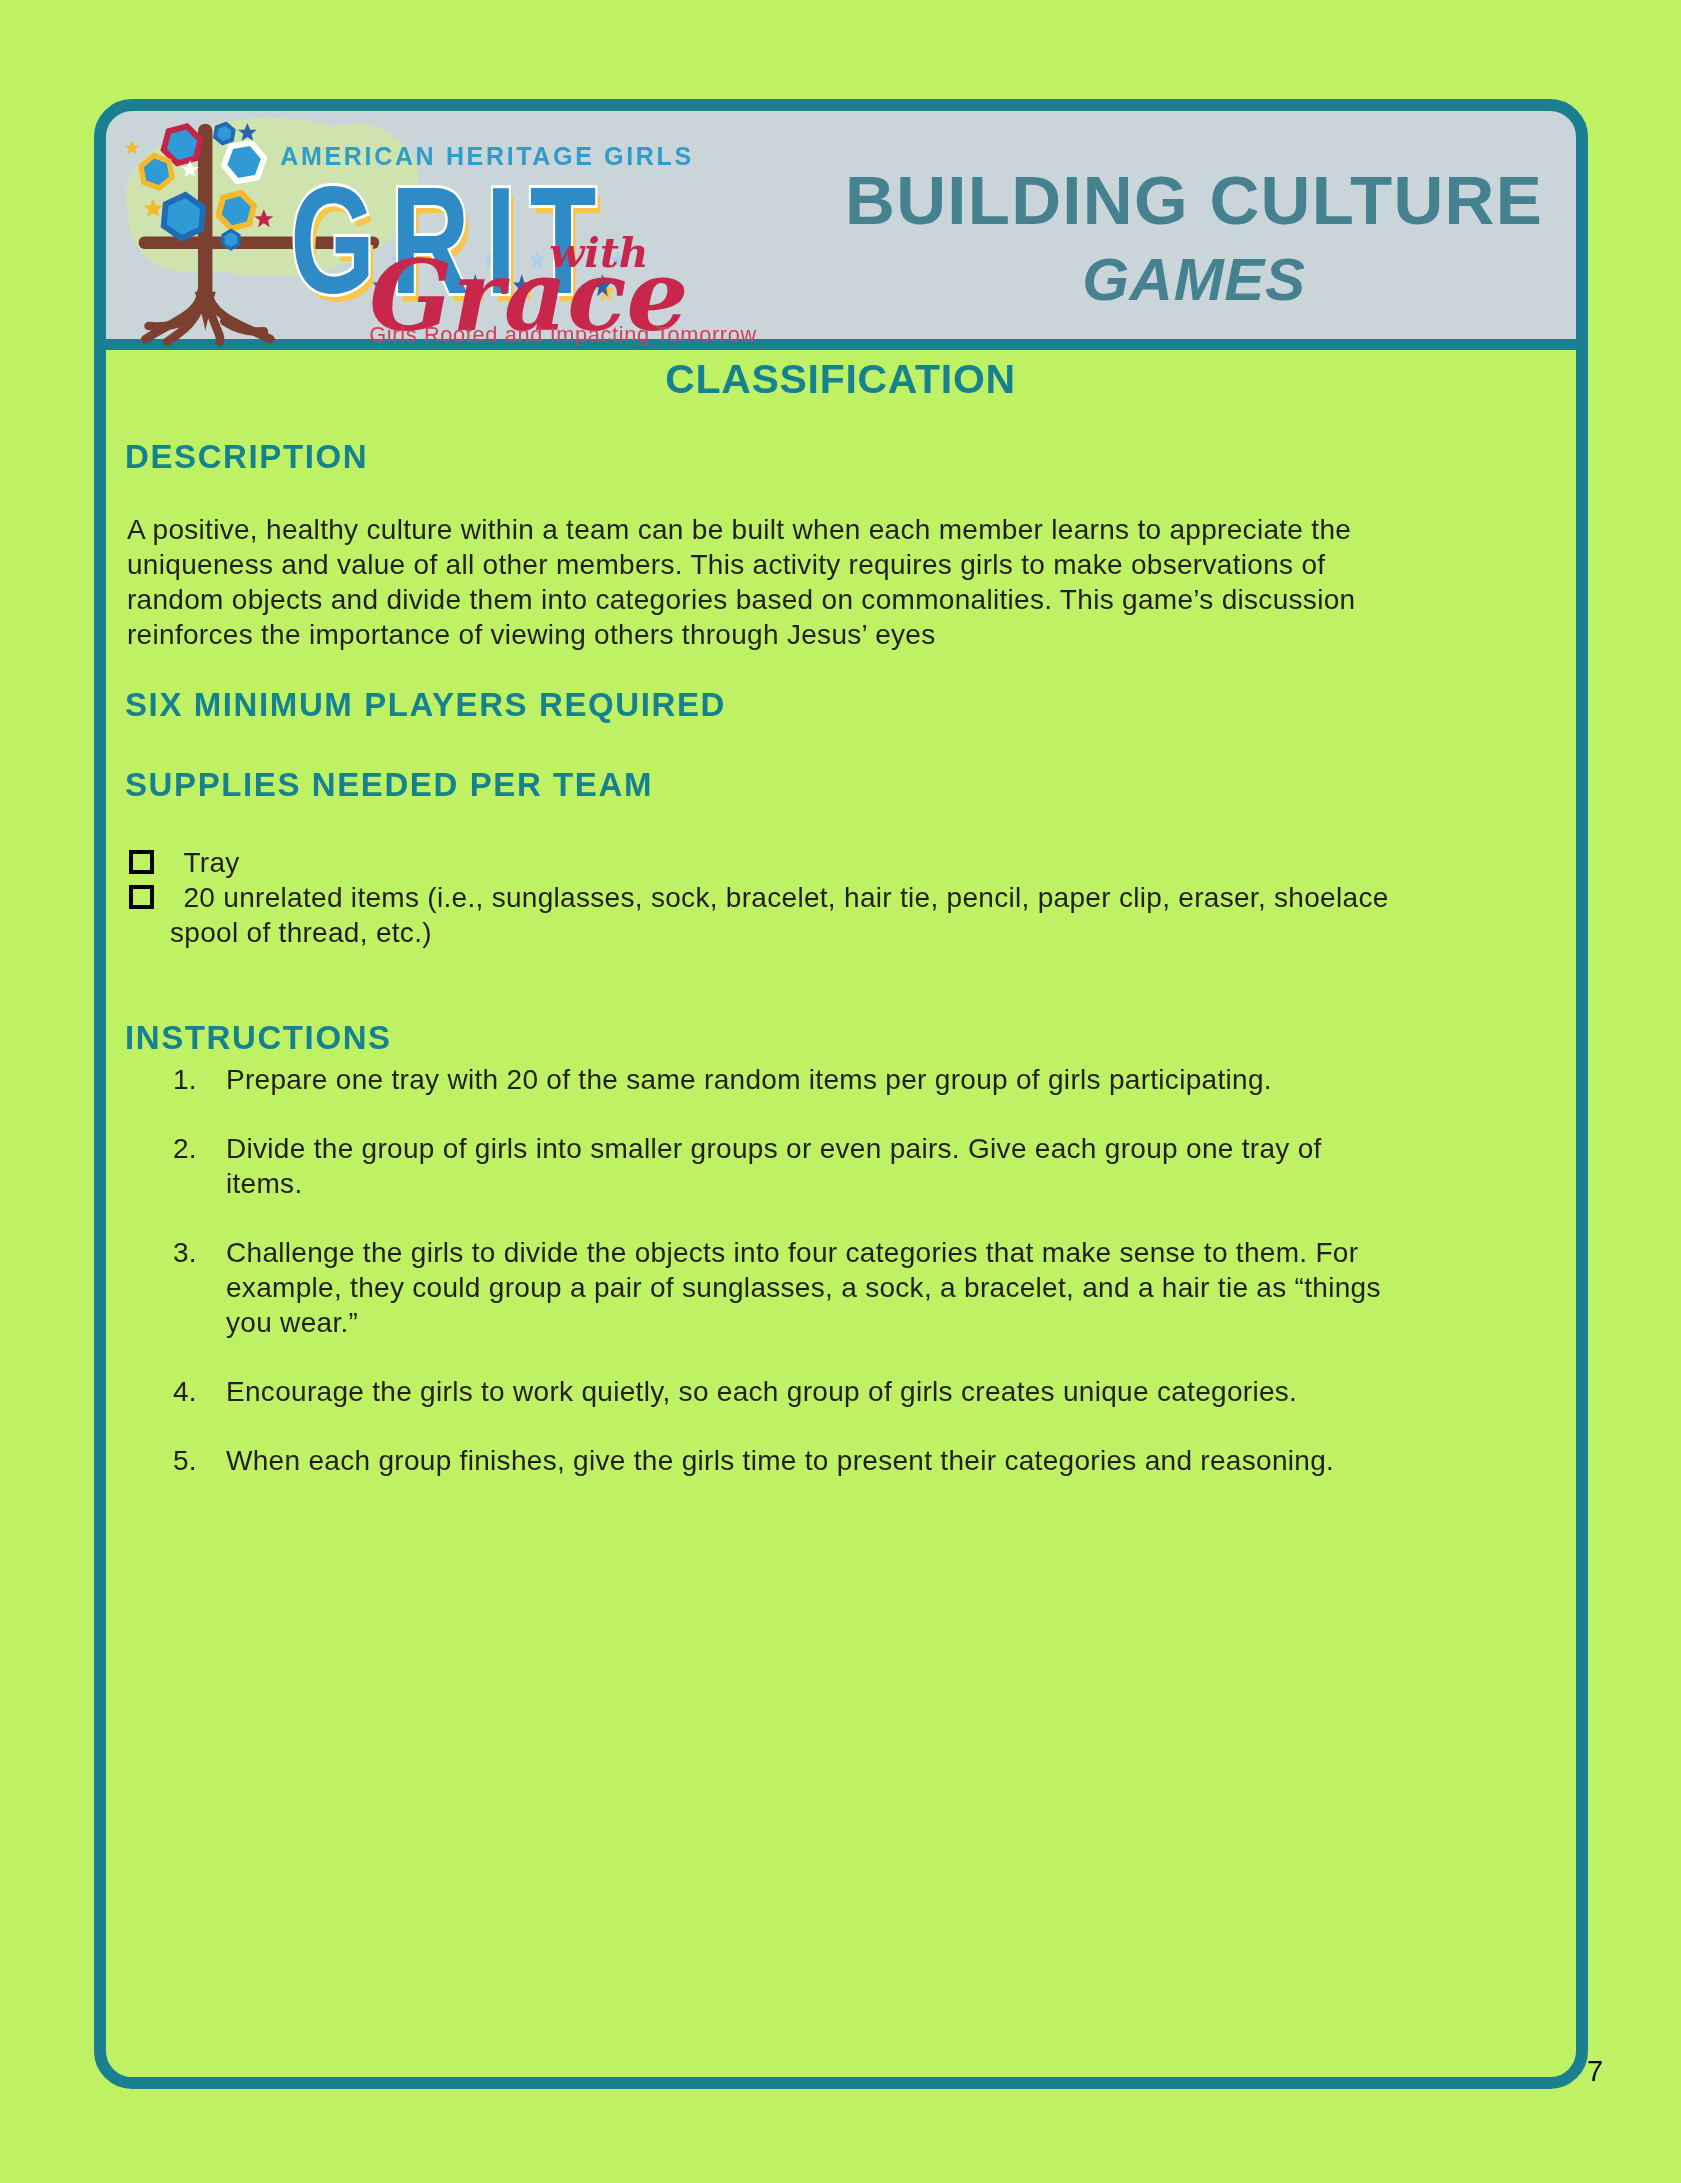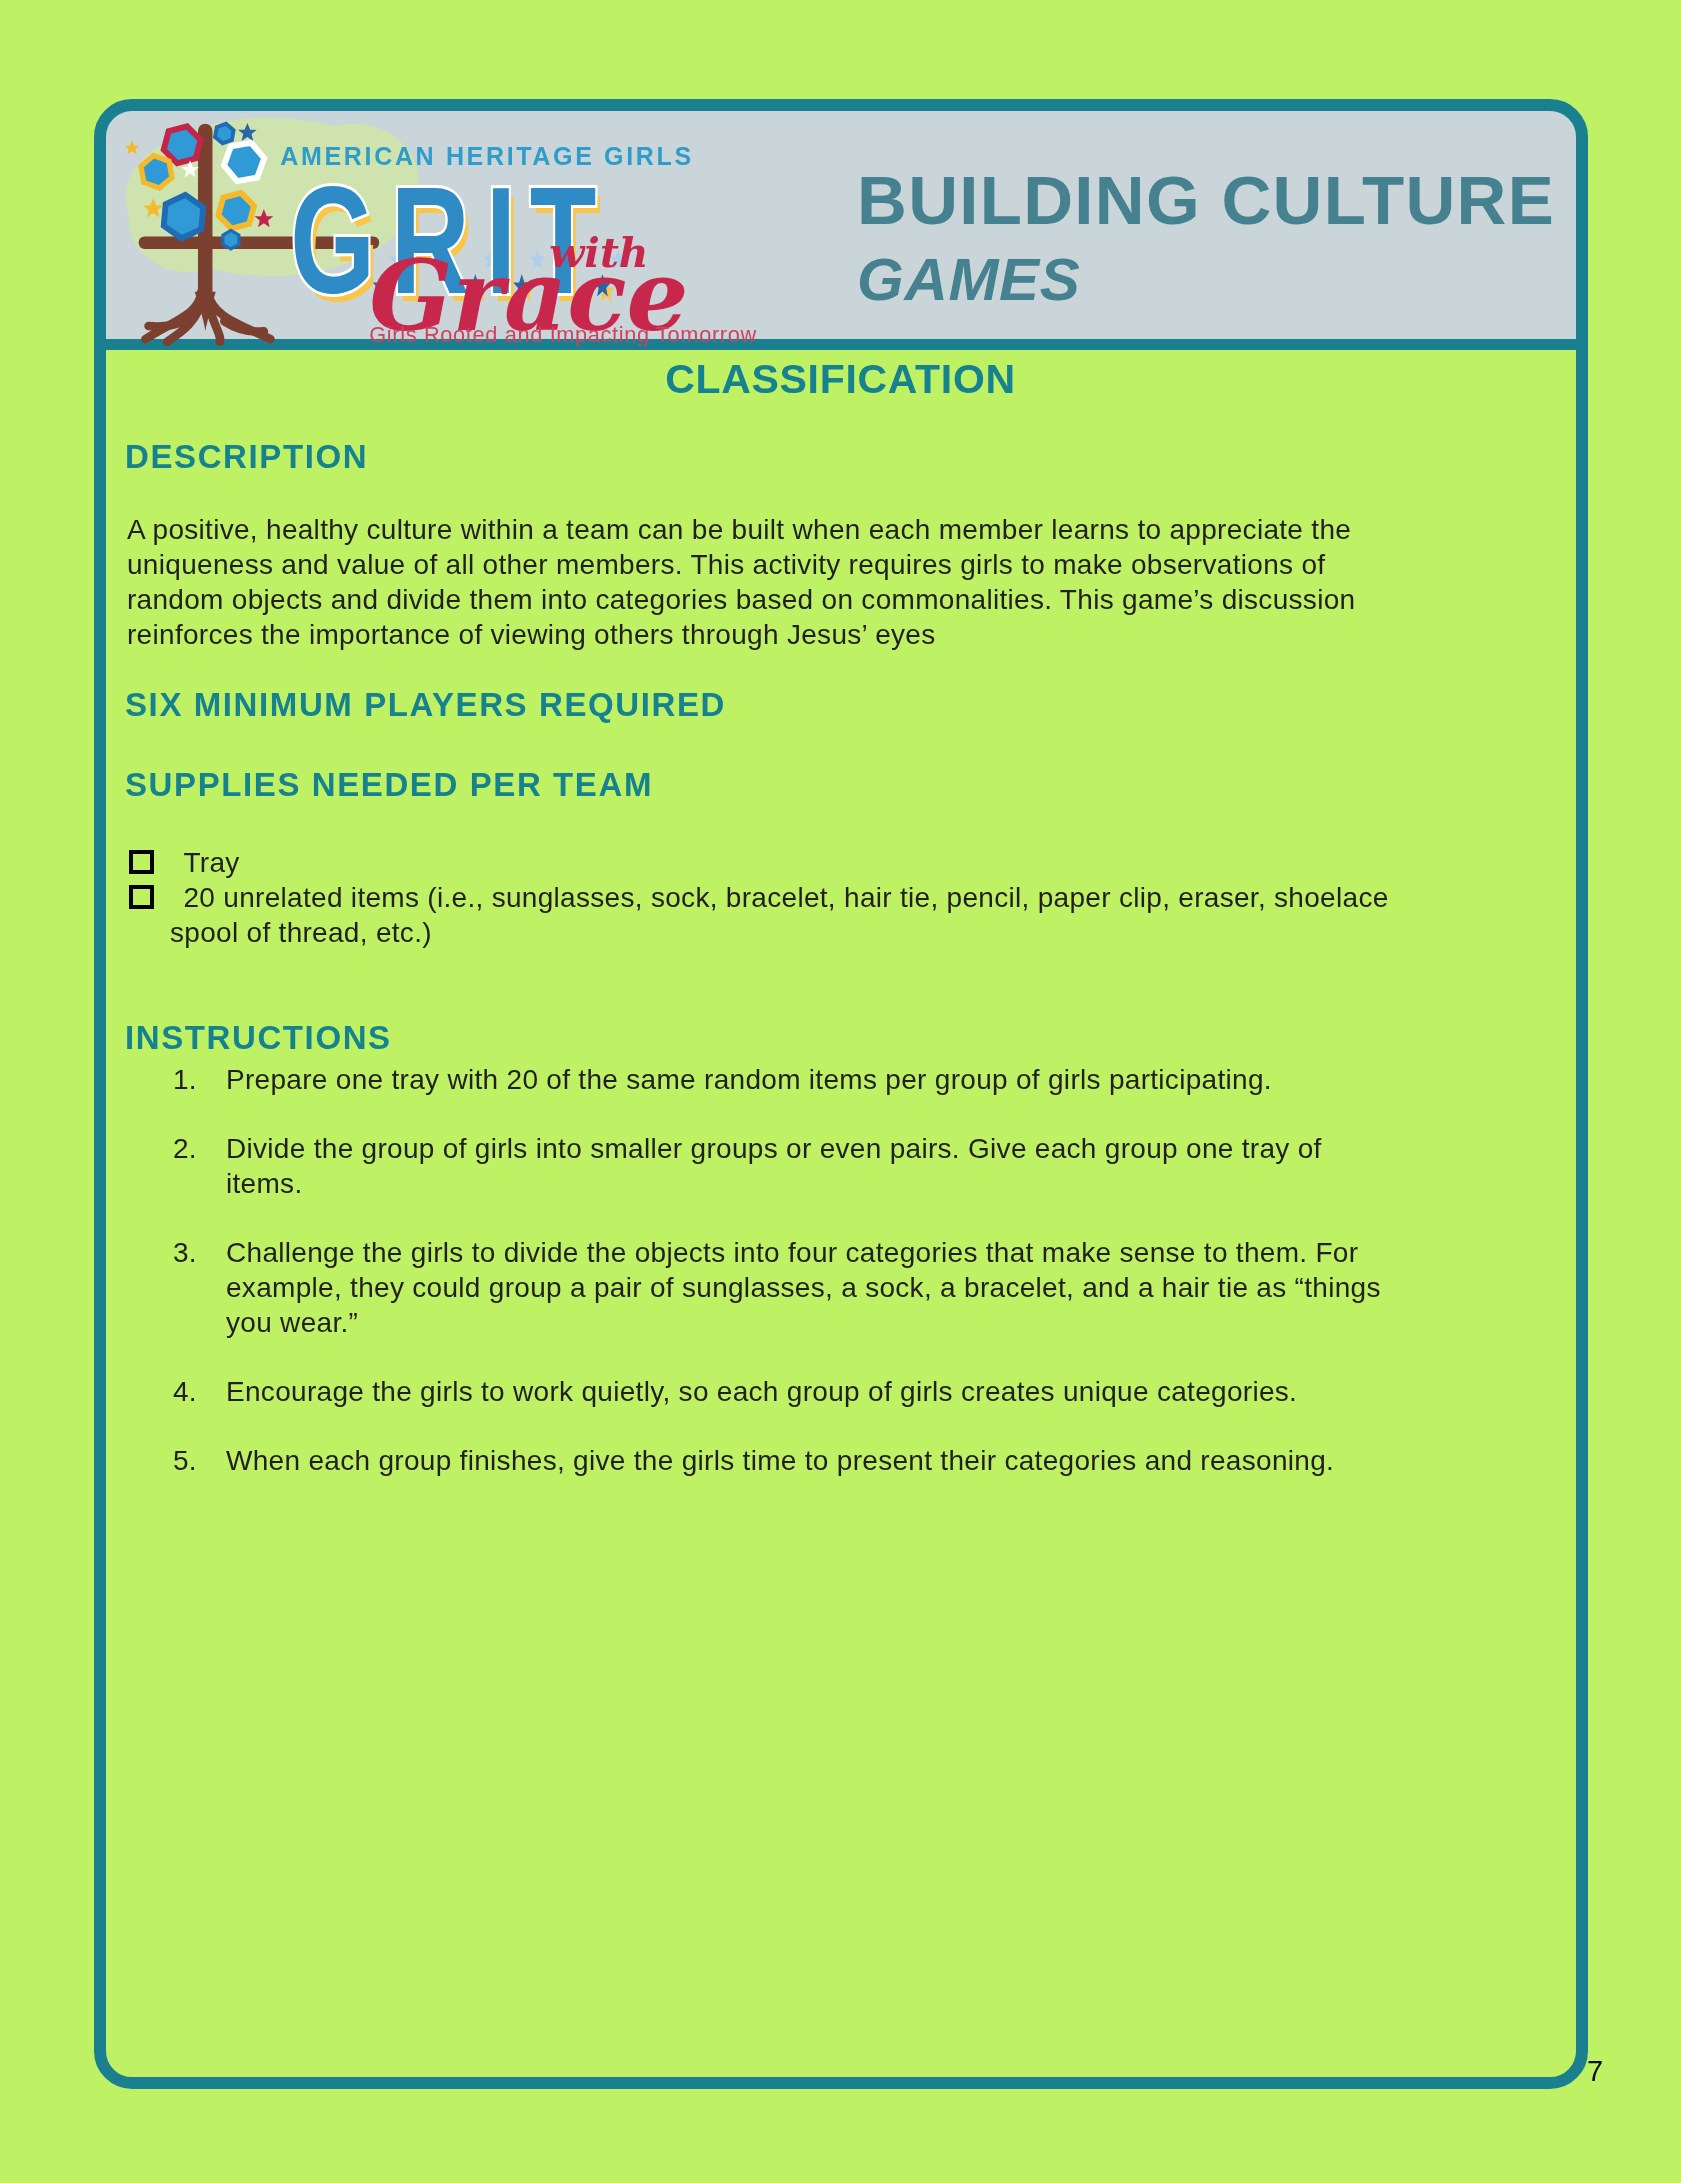--- a/index.html
+++ b/index.html
@@ -11,21 +11,21 @@
                box-sizing:border-box;border:12px solid #1a808f;border-radius:38px;}
 
   
   .header-band{position:absolute;left:94px;top:99px;width:1494px;height:245px;
                box-sizing:border-box;background:#c9d5d9;
                border-radius:38px 38px 0 0;}
   .header-divider{position:absolute;left:94px;top:339px;width:1494px;height:10.6px;background:#1a808f;}
 
   .logo-svg{position:absolute;left:109px;top:107px;width:659px;height:239px;}
 
-  .header-title-block{position:absolute;top:166px;right:126px;text-align:left;}
+  .header-title-block{position:absolute;top:166px;right:138px;text-align:center;}
   .header-title{font-size:69px;font-weight:700;letter-spacing:1.3px;color:#46818f;line-height:1;}
   .header-subtitle{margin-top:14.5px;font-size:60px;font-weight:700;font-style:italic;
                    letter-spacing:0.7px;color:#46818f;line-height:1;}
 
   .doc-title{position:absolute;left:0;top:359px;width:1681px;text-align:center;
              font-size:41px;font-weight:700;letter-spacing:0.7px;color:#16818f;line-height:1;}
 
   .h2{position:absolute;left:125px;font-size:33px;font-weight:700;letter-spacing:1.6px;
       color:#16818f;line-height:1;white-space:nowrap;text-align:right;}
   .h2-description{top:440px;}

